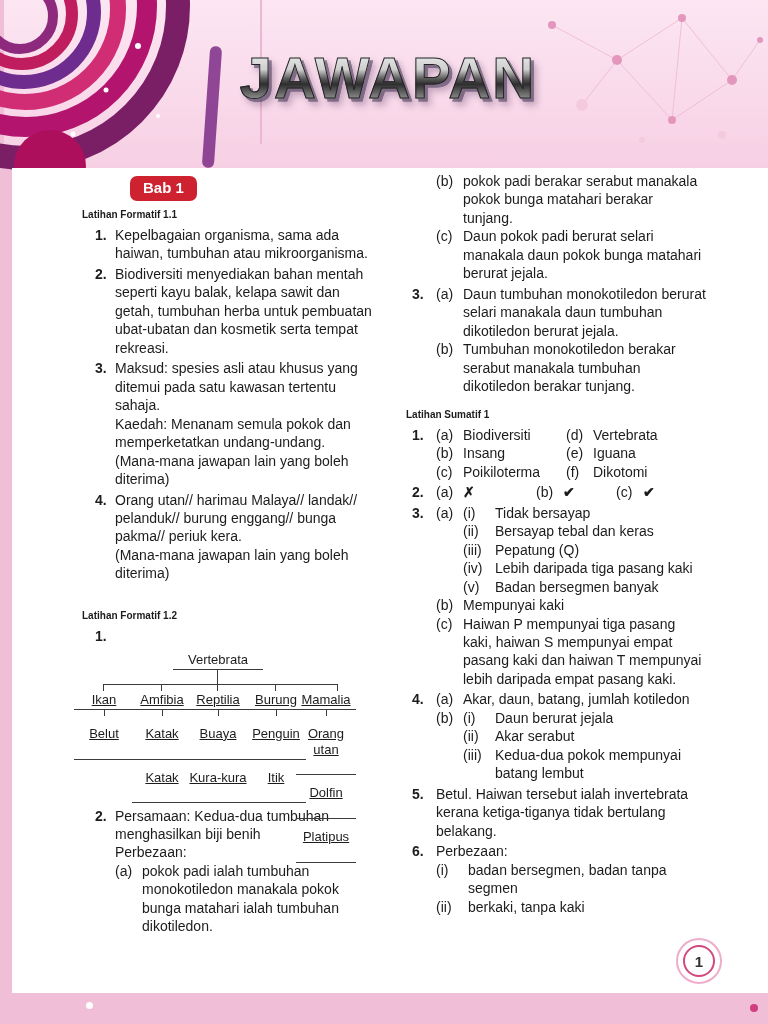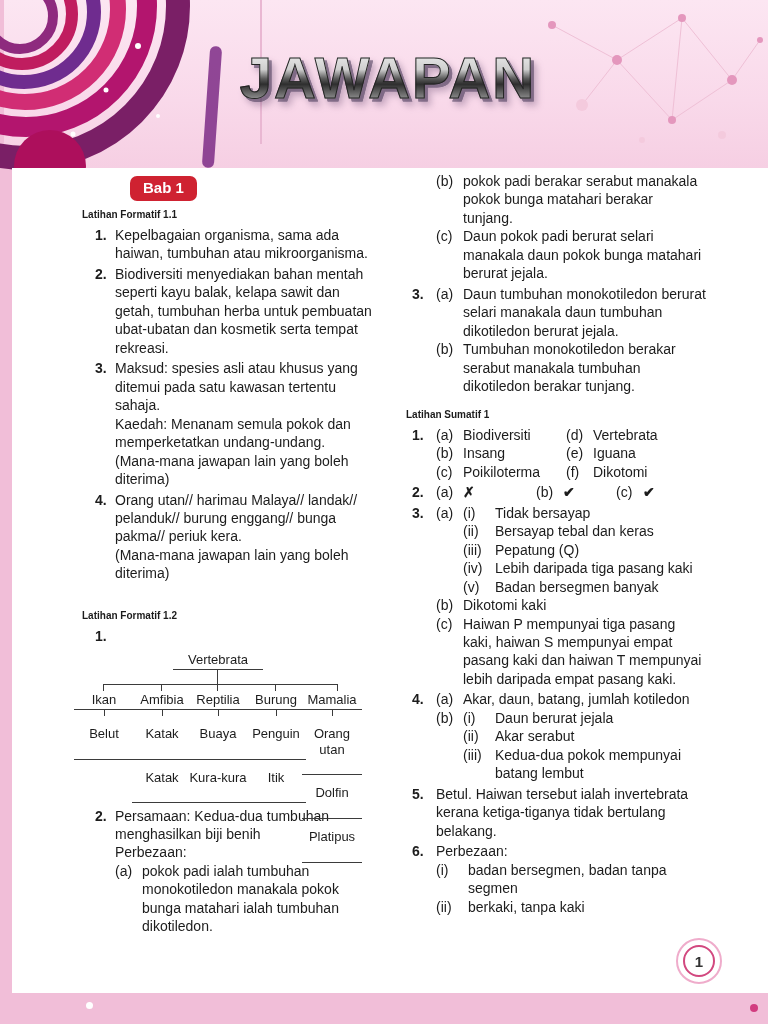--- a/index.html
+++ b/index.html
@@ -54,21 +54,21 @@
   .q2cell:nth-child(1) { width:100px; }
   .q2cell:nth-child(2) { width:80px; }
   .mark { font-weight:bold; }
 
   
   .tree { position:relative; width:290px; height:148px; margin:5px 0 8px 8px; font-size:13px; color:#1c1c1c; }
   .t-root { position:absolute; left:83px; top:0; width:90px; text-align:center;
             border-bottom:1px solid #3b3b3b; padding-bottom:1px; }
   .t-vline { position:absolute; width:0; border-left:1px solid #3b3b3b; }
   .t-hline { position:absolute; left:14px; top:33px; width:234px; border-top:1px solid #3b3b3b; }
-  .t-col { position:absolute; top:40px; width:60px; text-align:center; }
+  .t-col { position:absolute; top:40px; width:60px; text-align:center;text-decoration:underline; }
   .t-label { border-bottom:1px solid #3b3b3b; padding-bottom:1px; }
   .t-ctick { width:0; height:6px; border-left:1px solid #3b3b3b; margin:0 auto; }
   .t-child { border-bottom:1px solid #3b3b3b; margin-top:10px; line-height:1.22; padding-bottom:17px; }
 
   
   .medal { position:absolute; left:676px; top:938px; width:46px; height:46px; border-radius:50%;
            border:2px solid #efaccb; background:#fff; display:flex; align-items:center; justify-content:center; }
   .medal-inner { width:32px; height:32px; border-radius:50%; border:2px solid #d2487f;
                  display:flex; align-items:center; justify-content:center;
                  font-weight:bold; font-size:15px; color:#333; }
@@ -194,21 +194,21 @@
         <div class="t-child">Kura-kura</div>
       </div>
 
       <div class="t-col" style="left:156px;">
         <div class="t-label">Burung</div>
         <div class="t-ctick"></div>
         <div class="t-child">Penguin</div>
         <div class="t-child">Itik</div>
       </div>
 
-      <div class="t-col" style="left:212px;">
+      <div class="t-col" style="left:206px;">
         <div class="t-label">Mamalia</div>
         <div class="t-ctick"></div>
         <div class="t-child">Orang utan</div>
         <div class="t-child">Dolfin</div>
         <div class="t-child">Platipus</div>
       </div>
     </div>
 
     <div class="item">
       <span class="num">2.</span>
@@ -332,21 +332,21 @@
               <span>Lebih daripada tiga pasang kaki</span>
             </div>
             <div class="rom">
               <span class="rm">(v)</span>
               <span>Badan bersegmen banyak</span>
             </div>
           </div>
         </div>
         <div class="sub">
           <span class="m">(b)</span>
-          <div class="subbody">Dikotomi kaki</div>
+          <div class="subbody">Mempunyai kaki</div>
         </div>
         <div class="sub">
           <span class="m">(c)</span>
           <div class="subbody">Haiwan P mempunyai tiga pasang kaki, haiwan S mempunyai empat pasang kaki dan haiwan T mempunyai lebih daripada empat pasang kaki.</div>
         </div>
       </div>
     </div>
 
     <div class="item">
       <span class="num">4.</span>

